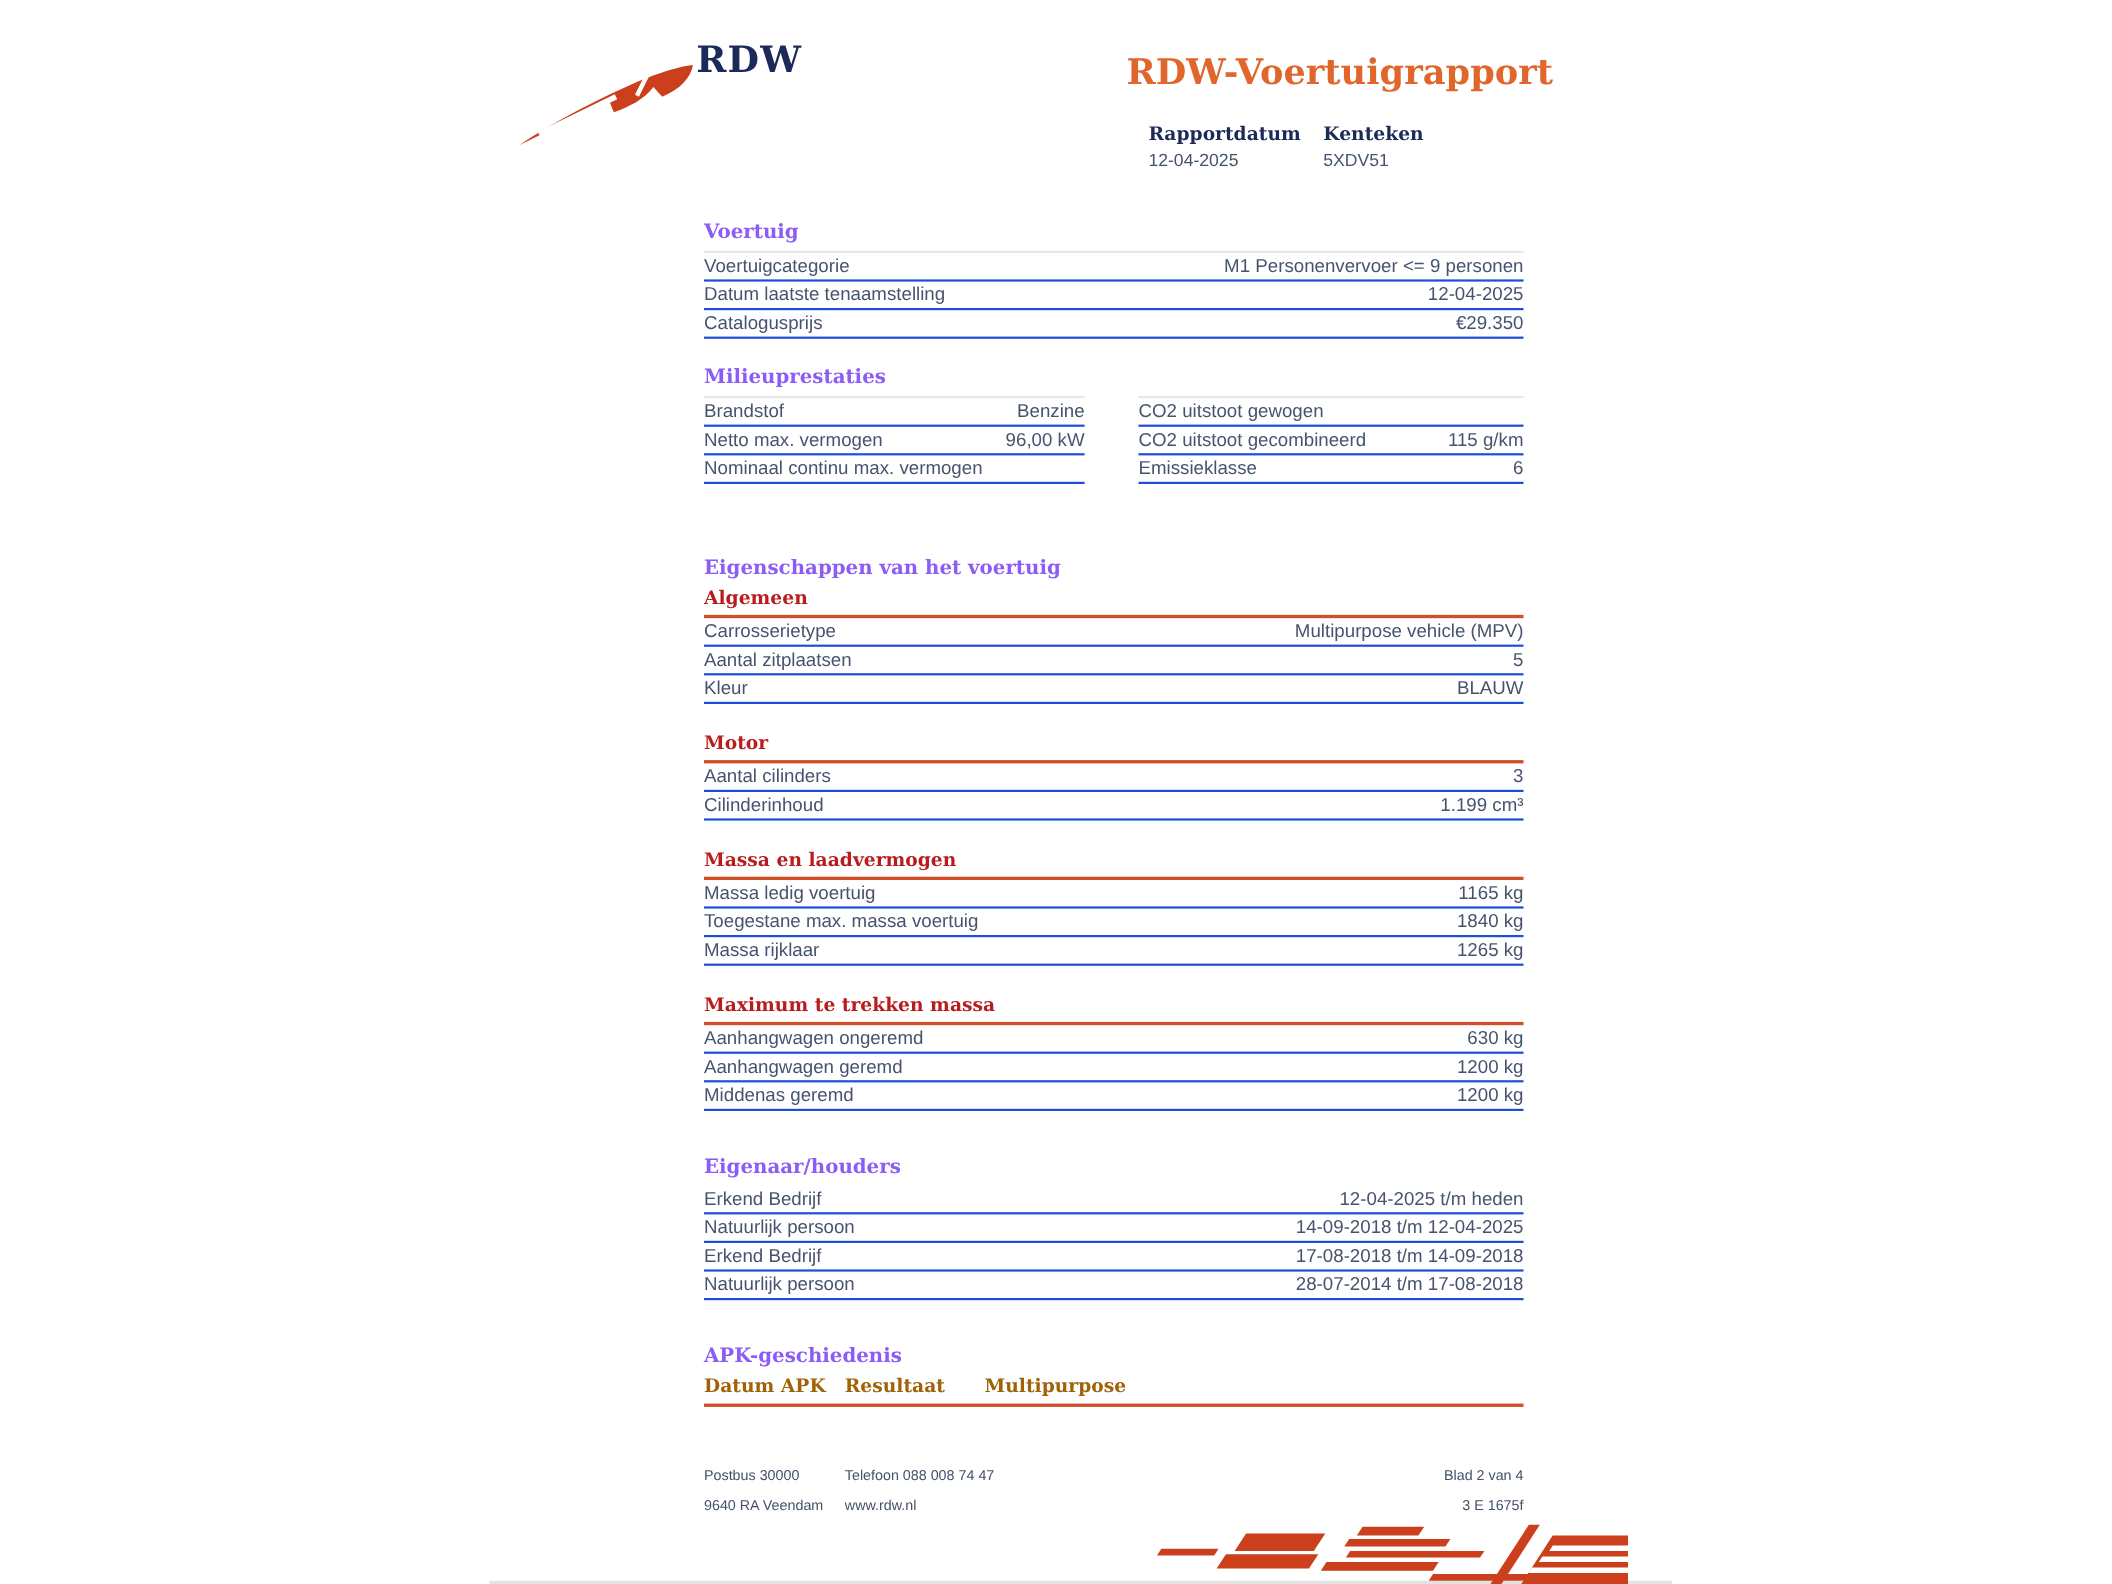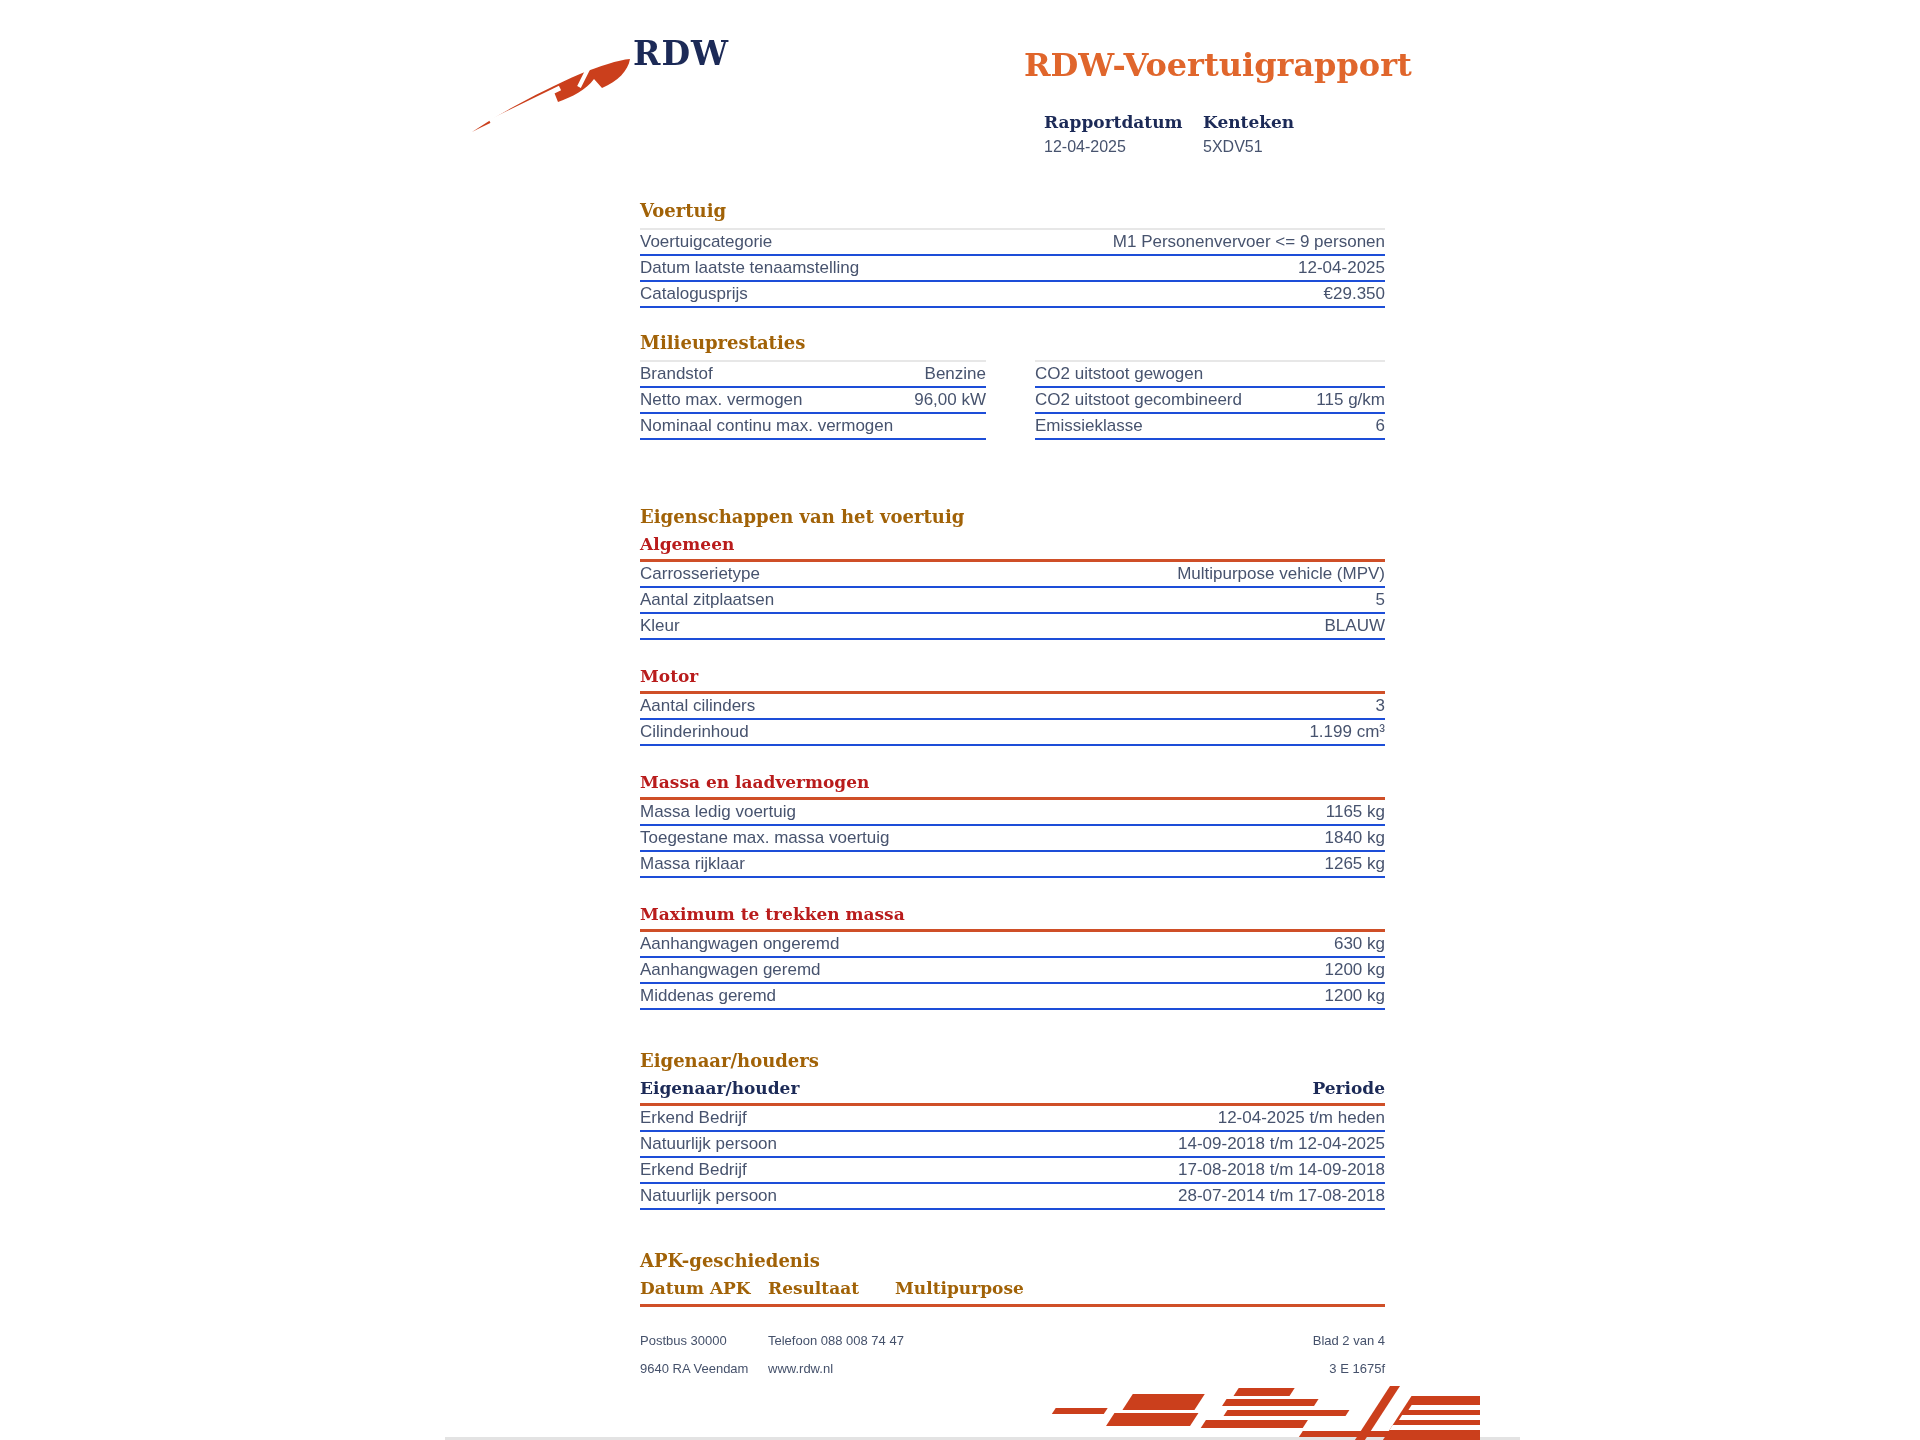--- a/index.html
+++ b/index.html
@@ -26,21 +26,21 @@
   .meta-label {
     font-family:"DejaVu Serif", serif; font-weight:700;
     font-size:17px; color:#1c2a57;
   }
   .meta-value { font-size:16px; margin-top:6px; color:#47536e; }
 
   
   .content { position:absolute; left:640px; top:200px; width:745px; }
   .sec-title {
     font-family:"DejaVu Serif", serif; font-weight:700;
-    font-size:18px; color:#a16207; margin:0 0 7px 0;
+    font-size:18px; color:#8b5cf6; margin:0 0 7px 0;
   }
   .row {
     display:flex; justify-content:space-between; align-items:center;
     height:26px; border-bottom:2px solid #1d4ed8; font-size:17px;
   }
   .tbl.top { border-top:2px solid #e7e7e7; }
   .val { text-align:right; white-space:nowrap; }
 
   .sec-milieu { margin-top:24px; }
   .milieu-wrap { display:flex; }
@@ -233,24 +233,20 @@
           <div class="row">
             <span>Middenas geremd</span>
             <span class="val">1200 kg</span>
           </div>
         </div>
       </div>
     </section>
 
     <section class="sec-eigenaar">
       <h2 class="sec-title">Eigenaar/houders</h2>
-      <div class="head2">
-        <span>Eigenaar/houder</span>
-        <span>Periode</span>
-      </div>
       <div class="tbl">
         <div class="row">
           <span>Erkend Bedrijf</span>
           <span class="val">12-04-2025 t/m heden</span>
         </div>
         <div class="row">
           <span>Natuurlijk persoon</span>
           <span class="val">14-09-2018 t/m 12-04-2025</span>
         </div>
         <div class="row">

